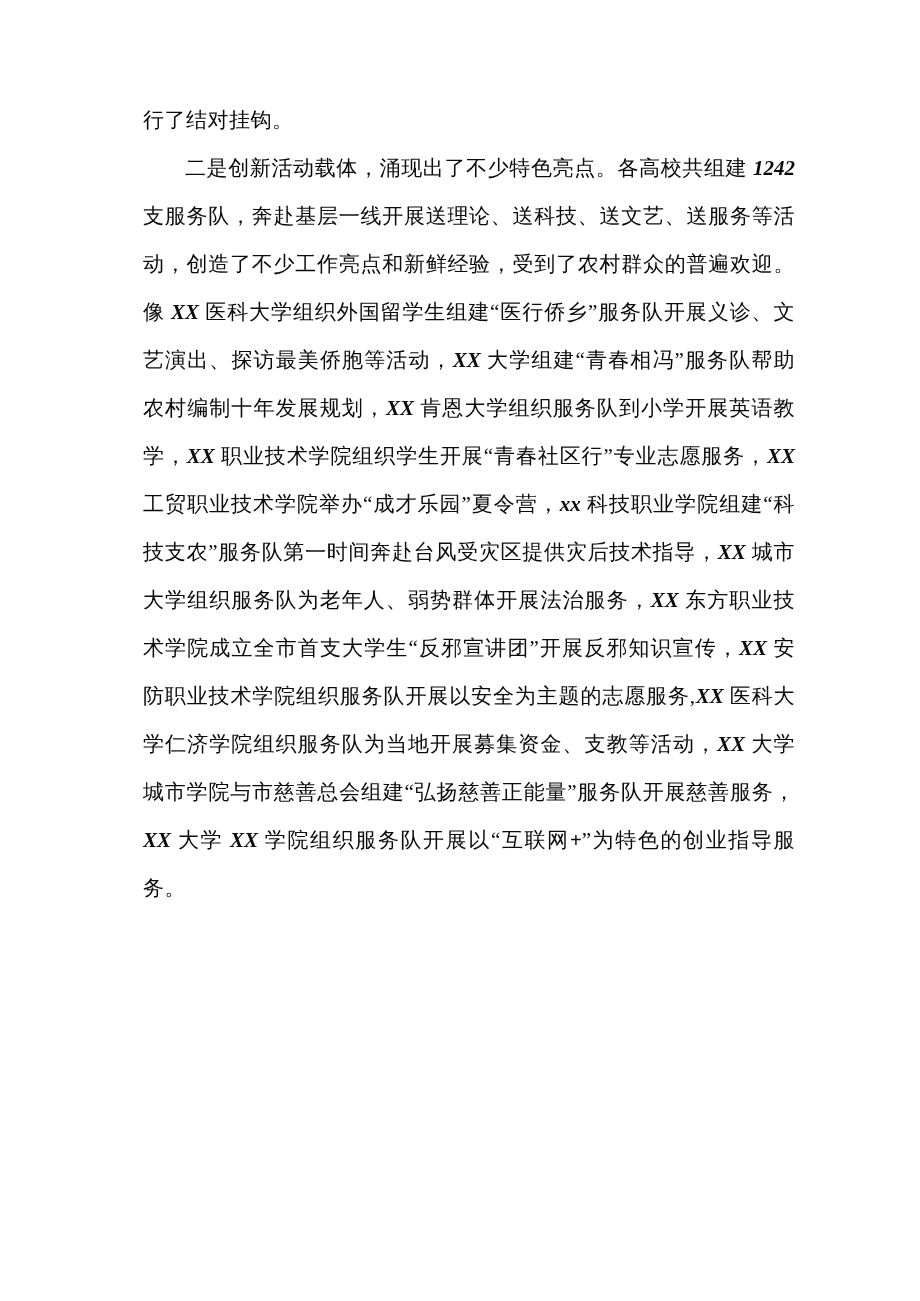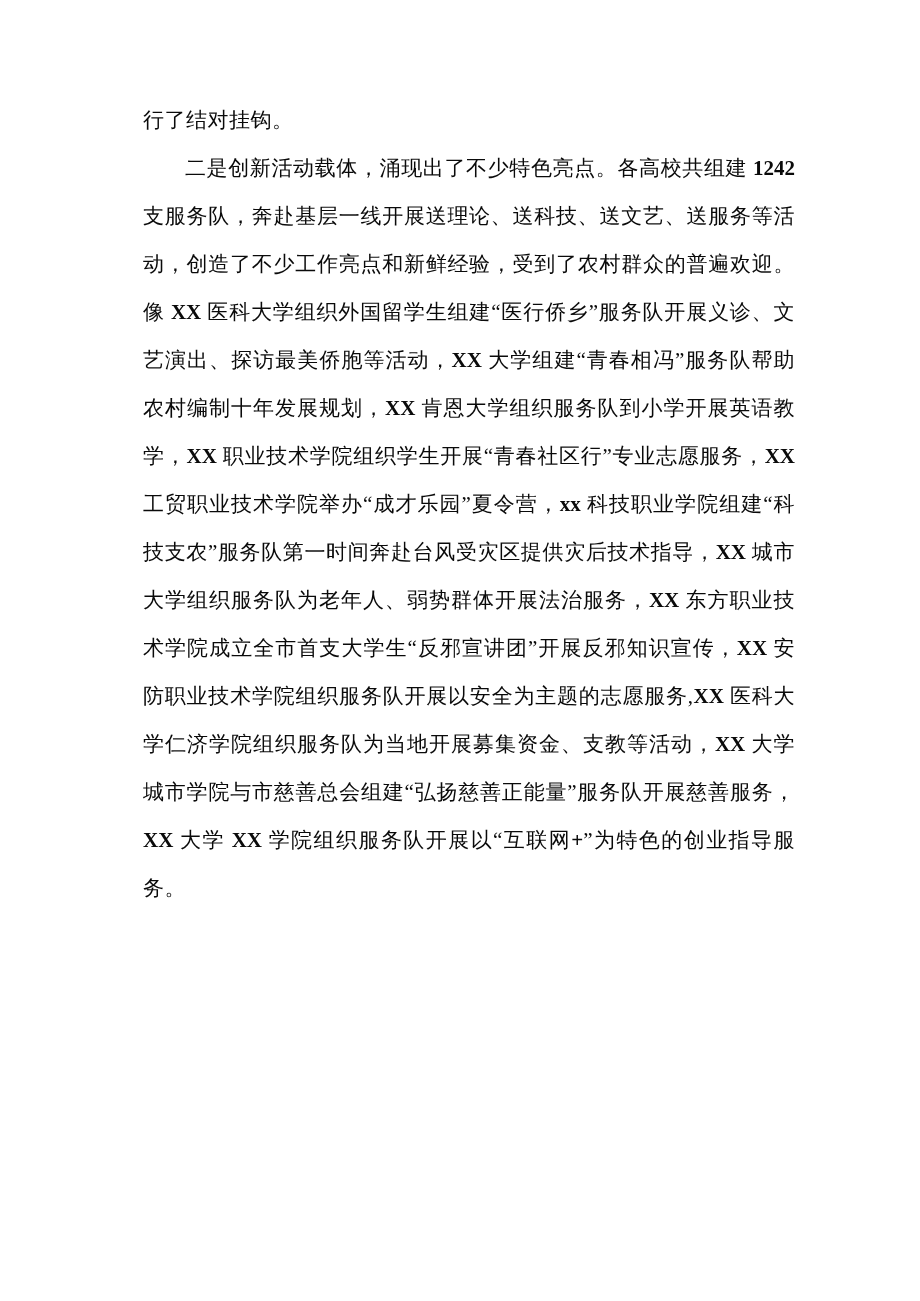--- a/index.html
+++ b/index.html
@@ -31,20 +31,21 @@
     margin: 0;
     padding: 0;
   }
   .doc-body p.indent {
     text-indent: 2em;
   }
   .doc-body b {
     font-family: "Liberation Serif", "DejaVu Serif", serif;
     font-weight: bold;
     letter-spacing: 0;
+    font-style: italic;
   }
 </style>
 </head>
 <body>
 
 <div class="page">
   <div class="doc-body">
     <p>行了结对挂钩。</p>
     <p class="indent">二是创新活动载体，涌现出了不少特色亮点。各高校共组建 <b>1242</b> 支服务队，奔赴基层一线开展送理论、送科技、送文艺、送服务等活动，创造了不少工作亮点和新鲜经验，受到了农村群众的普遍欢迎。像 <b>XX</b> 医科大学组织外国留学生组建“医行侨乡”服务队开展义诊、文艺演出、探访最美侨胞等活动，<b>XX</b> 大学组建“青春相冯”服务队帮助农村编制十年发展规划，<b>XX</b> 肯恩大学组织服务队到小学开展英语教学，<b>XX</b> 职业技术学院组织学生开展“青春社区行”专业志愿服务，<b>XX</b> 工贸职业技术学院举办“成才乐园”夏令营，<b>xx</b> 科技职业学院组建“科技支农”服务队第一时间奔赴台风受灾区提供灾后技术指导，<b>XX</b> 城市大学组织服务队为老年人、弱势群体开展法治服务，<b>XX</b> 东方职业技术学院成立全市首支大学生“反邪宣讲团”开展反邪知识宣传，<b>XX</b> 安防职业技术学院组织服务队开展以安全为主题的志愿服务,<b>XX</b> 医科大学仁济学院组织服务队为当地开展募集资金、支教等活动，<b>XX</b> 大学城市学院与市慈善总会组建“弘扬慈善正能量”服务队开展慈善服务，<b>XX</b> 大学 <b>XX</b> 学院组织服务队开展以“互联网<b>+</b>”为特色的创业指导服务。</p>
   </div>

